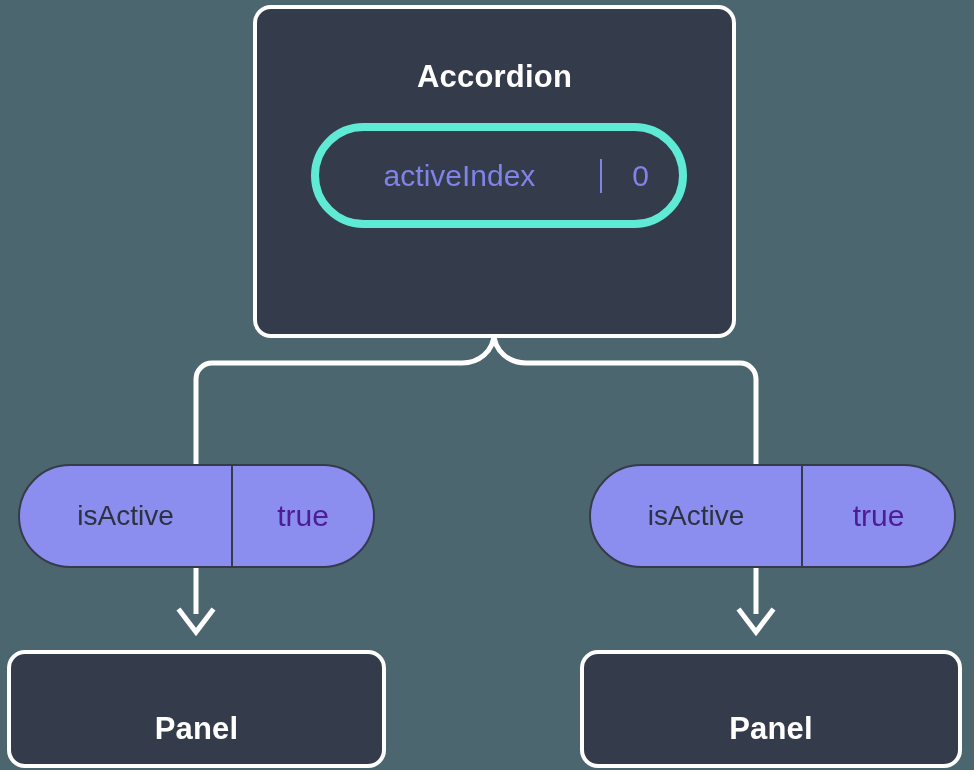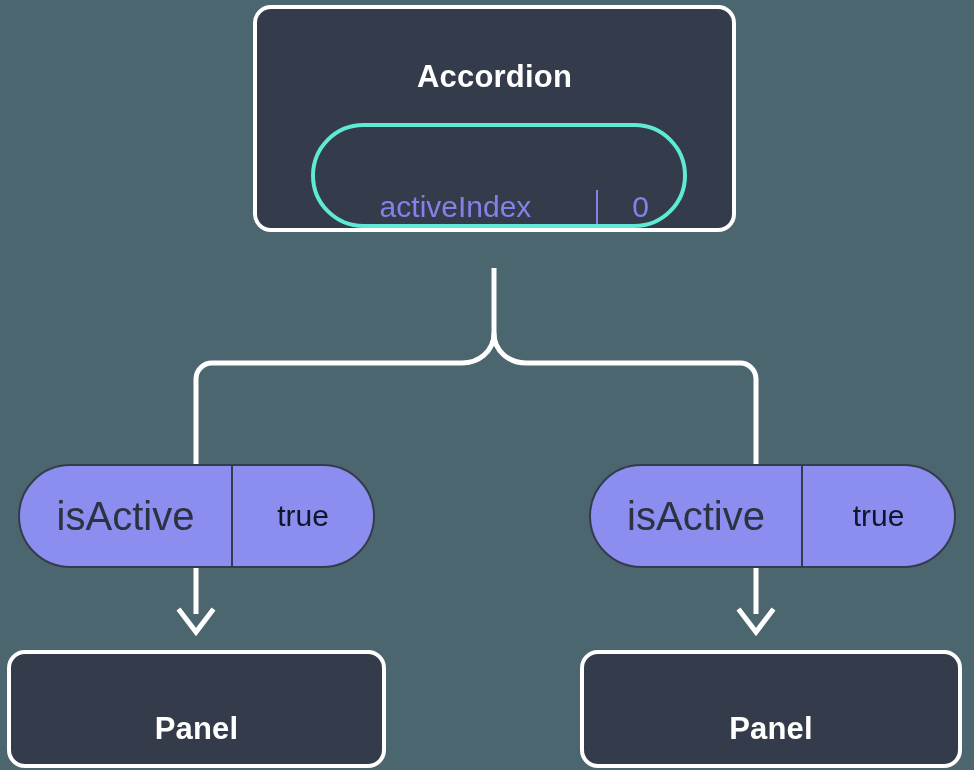--- a/index.html
+++ b/index.html
@@ -37,21 +37,21 @@
     box-sizing: border-box;
     background: #343b4a;
     border: 4px solid #ffffff;
     border-radius: 18px;
   }
 
   #root-node {
     left: 253px;
     top: 5px;
     width: 483px;
-    height: 227px;
+    height: 333px;
   }
 
   .node-title {
     position: absolute;
     left: 0;
     right: 0;
     text-align: center;
     color: #ffffff;
     font-size: 31px;
     font-weight: 600;
@@ -61,22 +61,22 @@
 
   #root-node .node-title {
     top: 50px;
   }
 
   
   .pill-outline {
     position: absolute;
     box-sizing: border-box;
     display: flex;
-    align-items: flex-end;
-    border: 4px solid #5eead4;
+    align-items: center;
+    border: 8px solid #5eead4;
     border-radius: 54px;
     overflow: hidden;
   }
   #root-state-pill {
     left: 54px;
     top: 114px;
     width: 376px;
     height: 105px;
   }
   .pill-outline .pill-key {
@@ -112,30 +112,30 @@
     height: 104px;
   }
   #prop-pill-left  { left: 18px;  top: 464px; width: 357px; }
   #prop-pill-right { left: 589px; top: 464px; width: 367px; }
 
   .pill-filled .pill-key {
     display: flex;
     align-items: center;
     justify-content: center;
     color: #2c3240;
-    font-size: 40px;
+    font-size: 28px;
     border-right: 2px solid #343b4a;
     white-space: nowrap;
   }
   .pill-filled .pill-val {
     flex: 1 1 auto;
     display: flex;
     align-items: center;
     justify-content: center;
-    color: #0f172a;
+    color: #4c1d95;
     font-size: 30px;
     white-space: nowrap;
   }
   #prop-pill-left  .pill-key { flex: 0 0 211px; }
   #prop-pill-right .pill-key { flex: 0 0 210px; }
 
   
   #panel-left  { left: 7px;   top: 650px; width: 379px; height: 118px; }
   #panel-right { left: 580px; top: 650px; width: 382px; height: 118px; }
 

